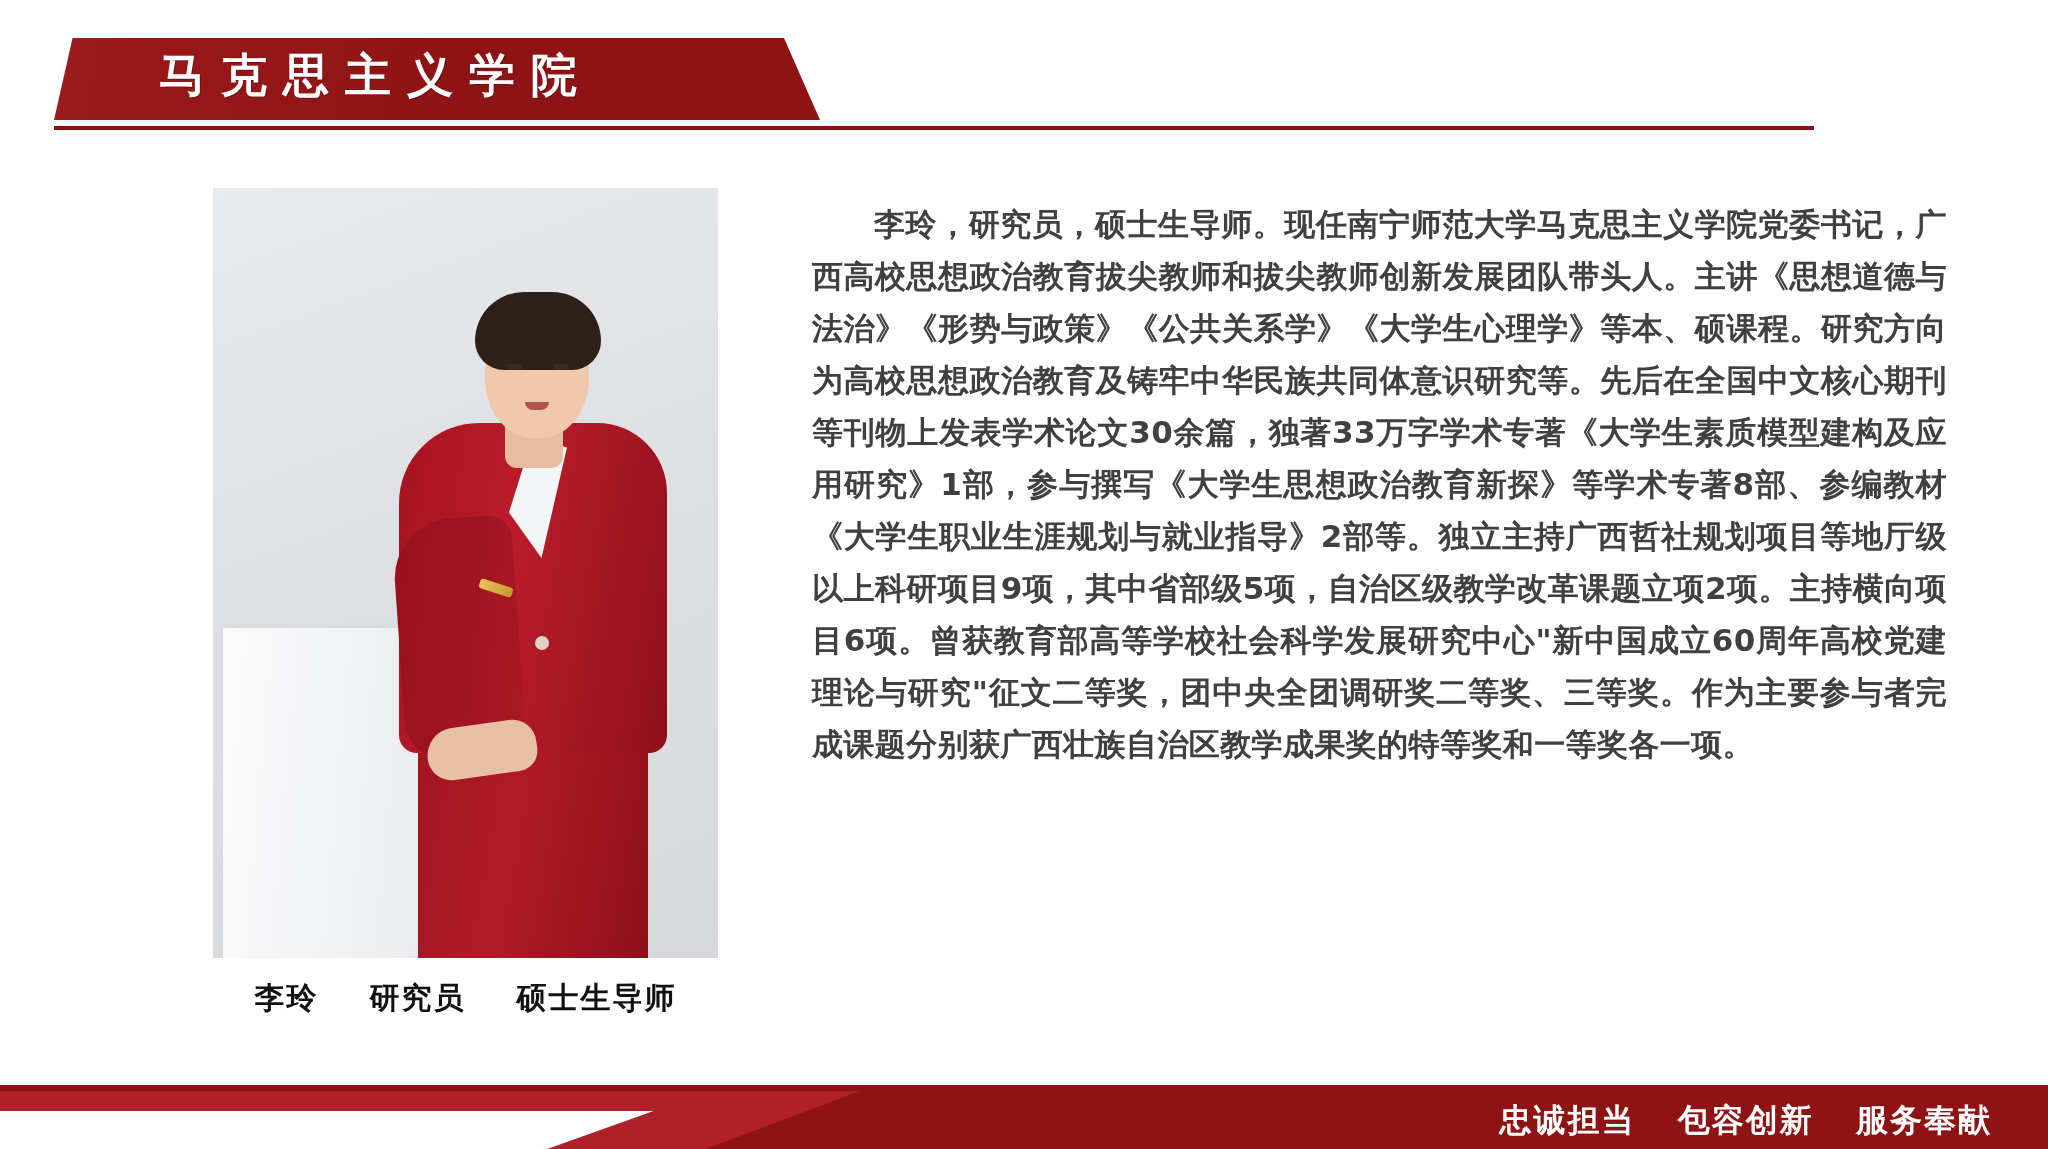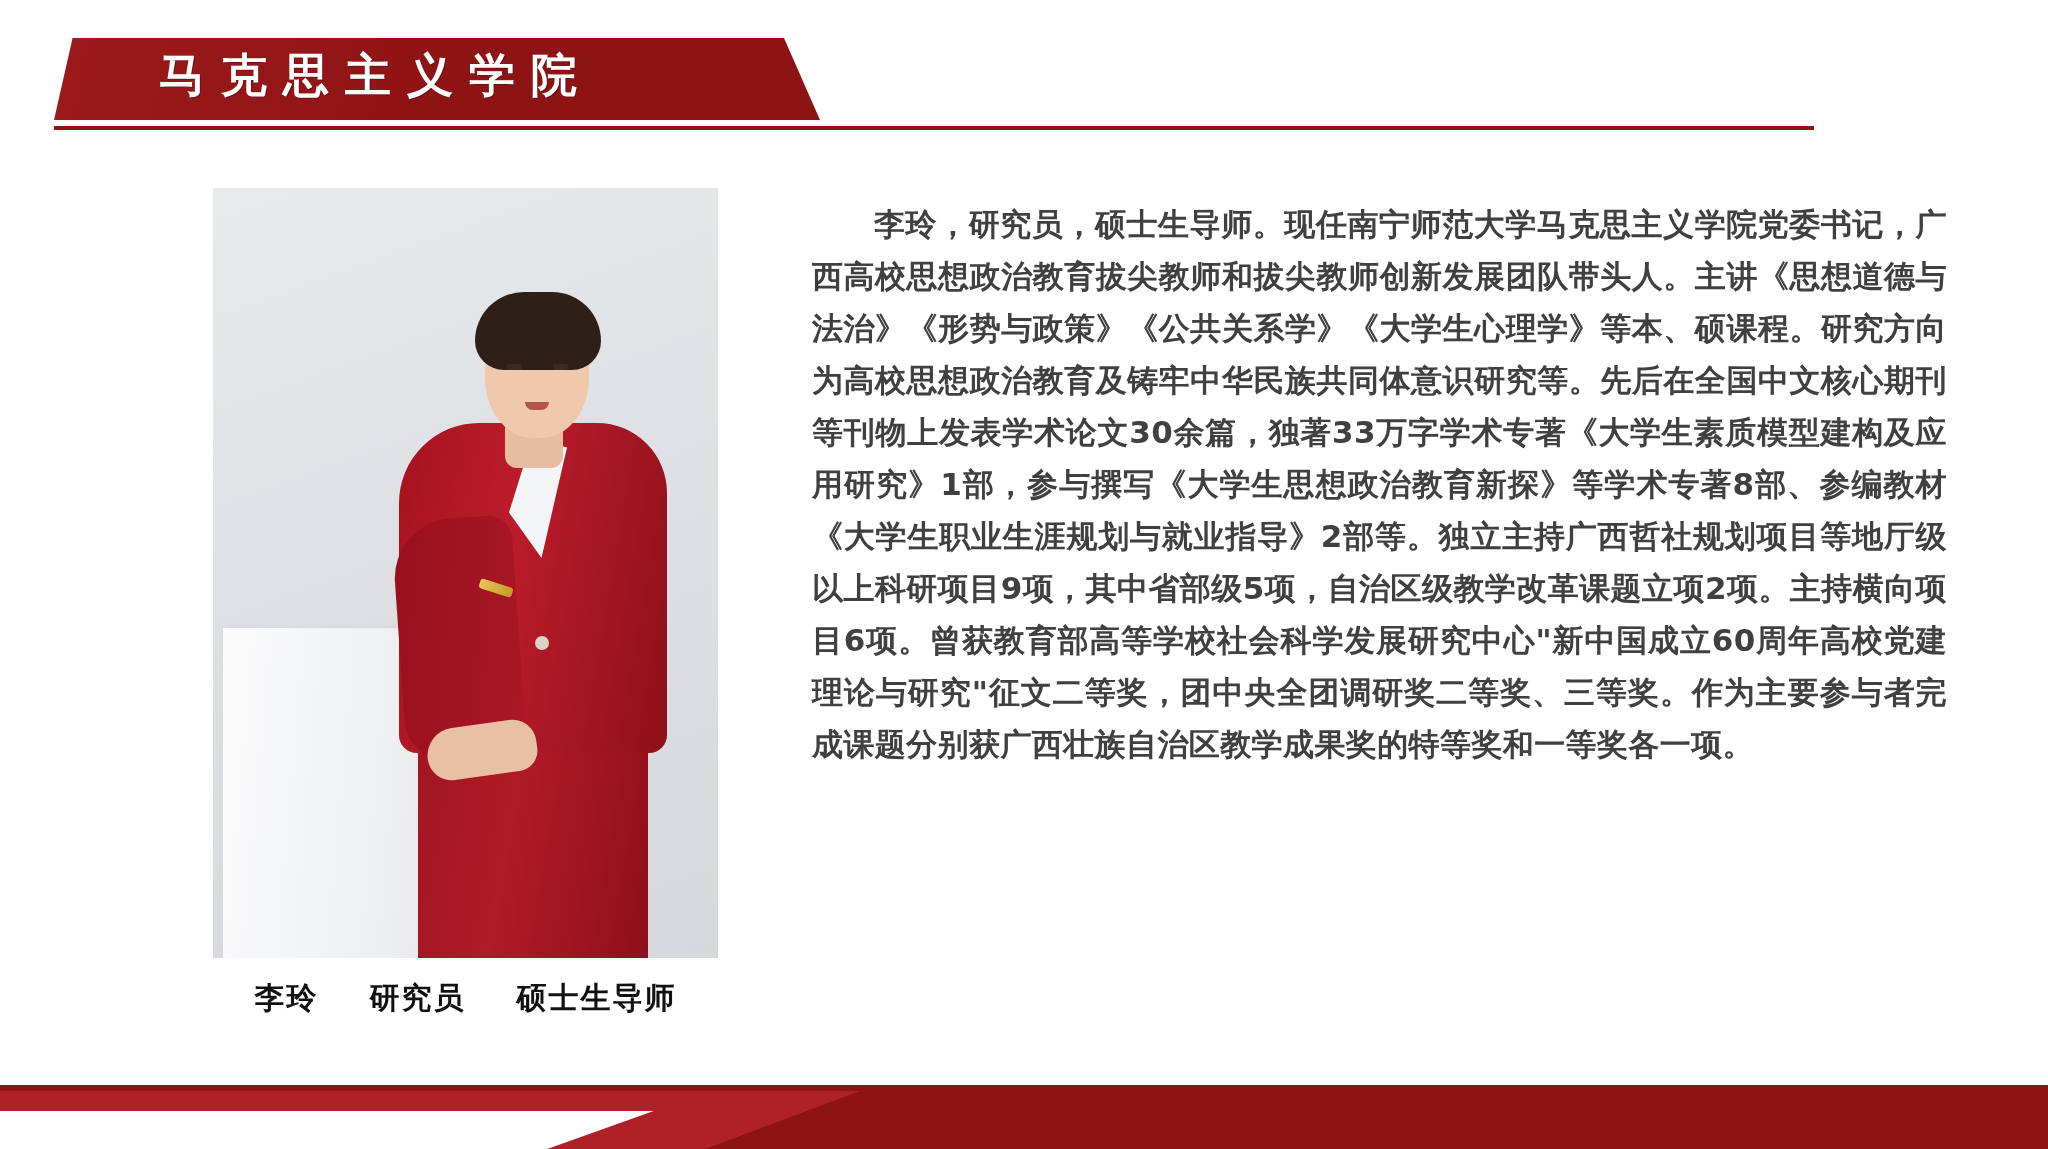--- a/index.html
+++ b/index.html
@@ -359,13 +359,20 @@
   </div>
 </div>
 
 <div class="bio">李玲，研究员，硕士生导师。现任南宁师范大学马克思主义学院党委书记，广西高校思想政治教育拔尖教师和拔尖教师创新发展团队带头人。主讲《思想道德与法治》《形势与政策》《公共关系学》《大学生心理学》等本、硕课程。研究方向为高校思想政治教育及铸牢中华民族共同体意识研究等。先后在全国中文核心期刊等刊物上发表学术论文30余篇，独著33万字学术专著《大学生素质模型建构及应用研究》1部，参与撰写《大学生思想政治教育新探》等学术专著8部、参编教材《大学生职业生涯规划与就业指导》2部等。独立主持广西哲社规划项目等地厅级以上科研项目9项，其中省部级5项，自治区级教学改革课题立项2项。主持横向项目6项。曾获教育部高等学校社会科学发展研究中心"新中国成立60周年高校党建理论与研究"征文二等奖，团中央全团调研奖二等奖、三等奖。作为主要参与者完成课题分别获广西壮族自治区教学成果奖的特等奖和一等奖各一项。</div>
 
 <div class="footer">
   <div class="footer-top-edge"></div>
   <div class="footer-bar-back"></div>
   <div class="footer-bar-light"></div>
   <div class="footer-bar-white"></div>
+  <div class="footer-slogan">
+    <span>忠诚担当</span>
+    <span class="gap"></span>
+    <span>包容创新</span>
+    <span class="gap"></span>
+    <span>服务奉献</span>
+  </div>
 </div>
 
 </body></html>

